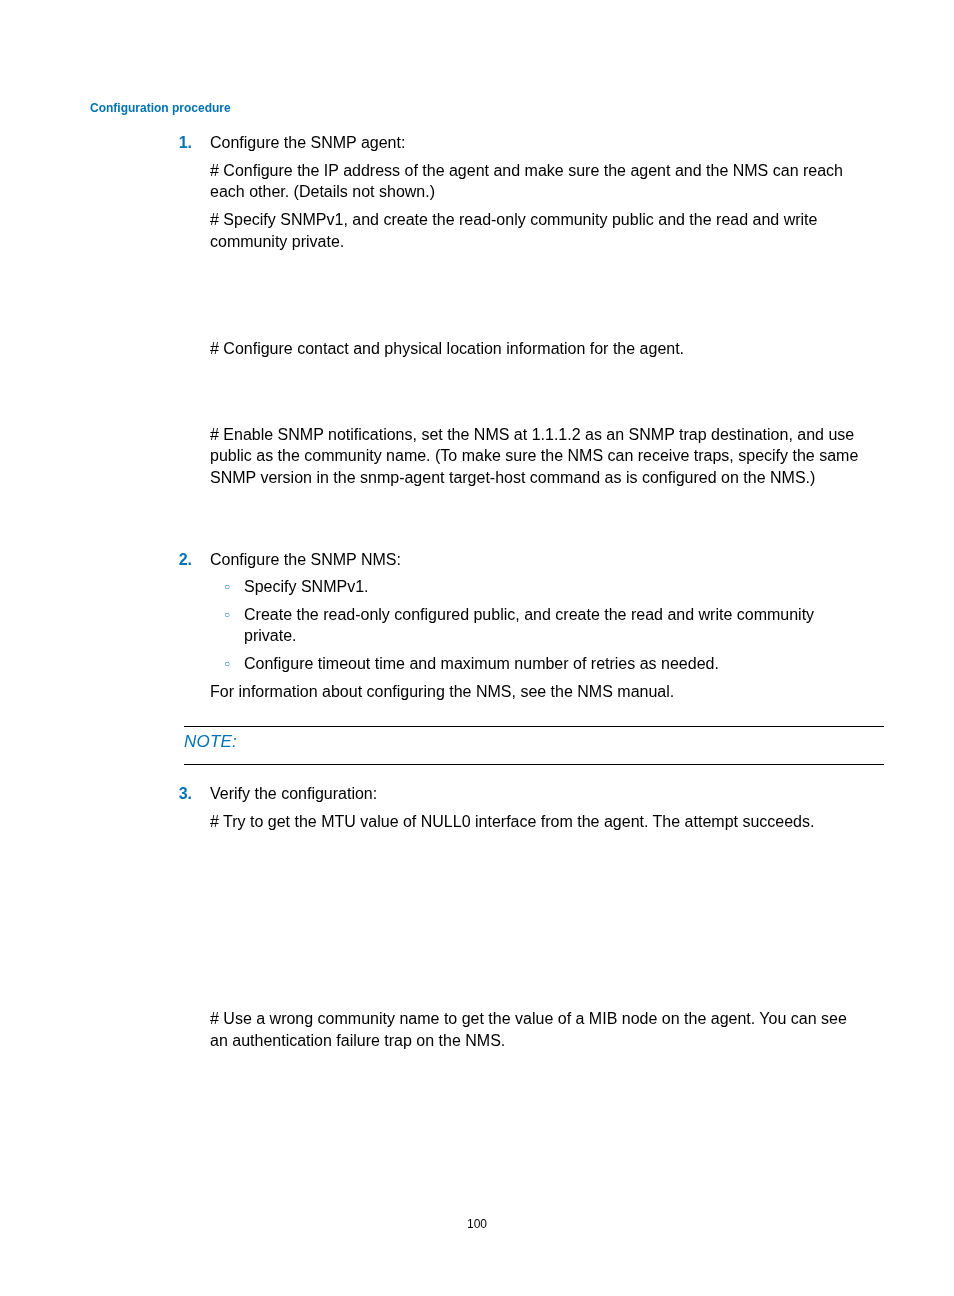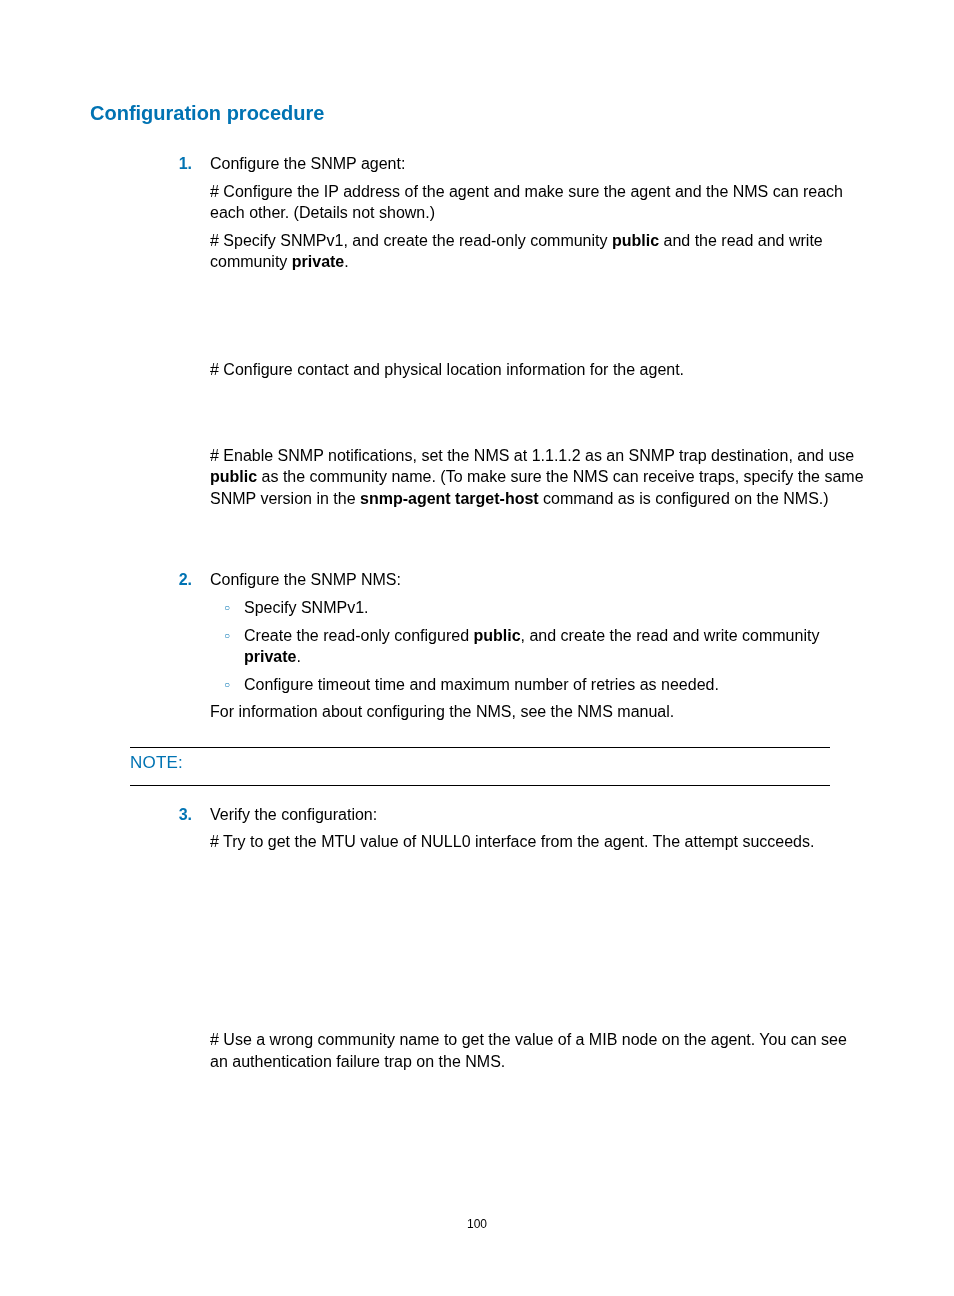--- a/index.html
+++ b/index.html
@@ -16,22 +16,22 @@
   }
   .page {
     box-sizing: border-box;
     padding: 100px 90px 0 90px;
     position: relative;
     height: 100%;
   }
   .h2 {
     color: #0073b3;
     font-weight: bold;
-    font-size: 20px;
-    margin-bottom: 26px;
+    font-size: 12px;
+    margin-bottom: 16px;
   }
   .ol-num {
     display: flex;
     margin-bottom: 6px;
   }
   .ol-num-marker {
     width: 42px;
     flex-shrink: 0;
     text-align: right;
     padding-right: 18px;
@@ -57,44 +57,45 @@
     width: 34px;
     flex-shrink: 0;
     color: #0073b3;
     text-align: center;
     line-height: 1;
     padding-top: 6px;
     font-size: 10px;
   }
   .sub-text { flex: 1; }
   .note-box {
-    margin: 18px 0 18px 40px;
+    margin: 18px 0 18px 94px;
     border-top: 1px solid #000;
     border-bottom: 1px solid #000;
     width: 700px;
     padding: 4px 0 6px 0;
+    font-style: italic;
   }
   .note-label {
     color: #0073b3;
     font-size: 17px;
     margin-bottom: 4px;
     letter-spacing: 0.2px;
   }
   .note-body {
     font-size: 16px;
   }
   .page-number {
     position: absolute;
     bottom: 64px;
     left: 0;
     width: 100%;
     text-align: center;
     font-size: 12px;
   }
-  b { font-weight: bold; text-align: right; }
+  b { font-weight: normal; text-align: right; }
 </style>
 </head>
 <body>
 
 <div class="page">
 
   <div class="h2">Configuration procedure</div>
 
   <div class="ol-num">
     <div class="ol-num-marker" style="padding-left:60px; box-sizing:content-box;">1.</div>

